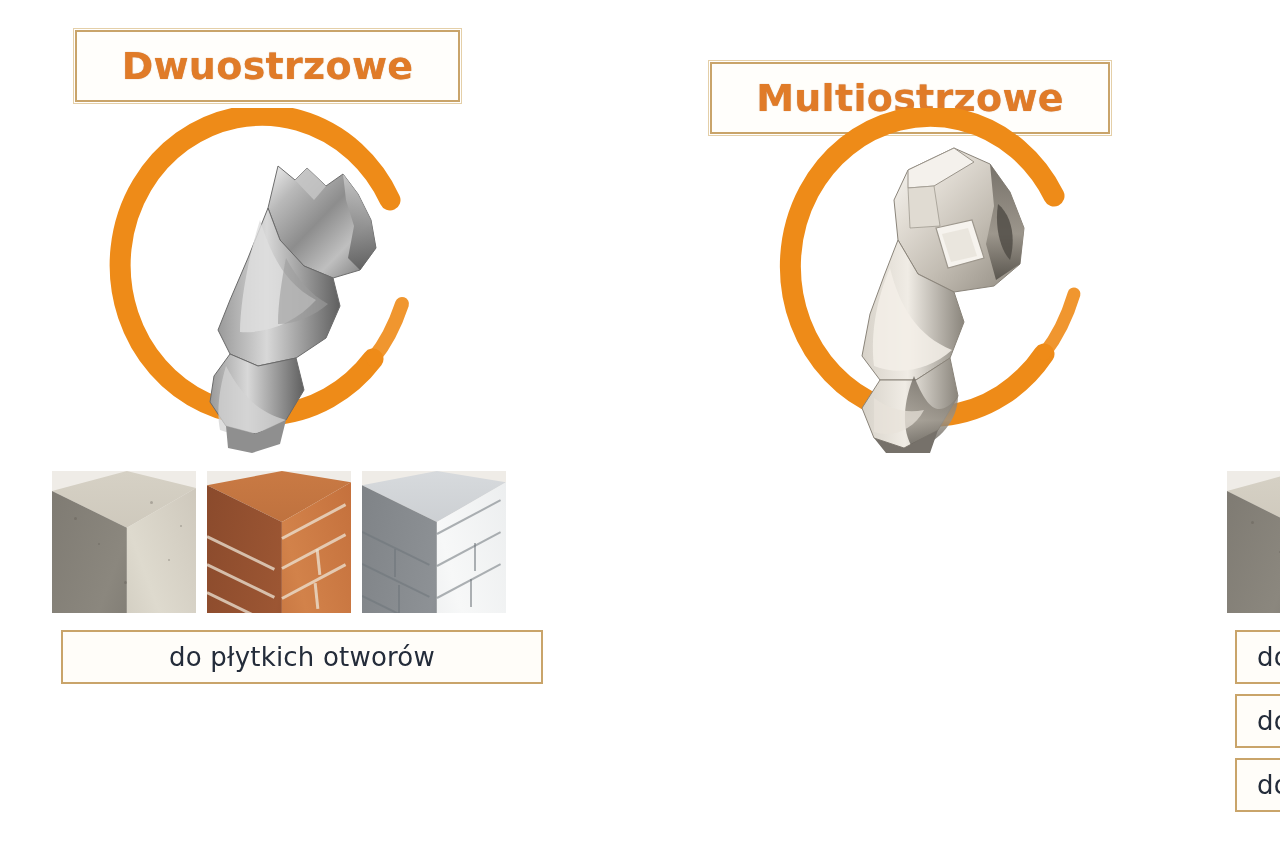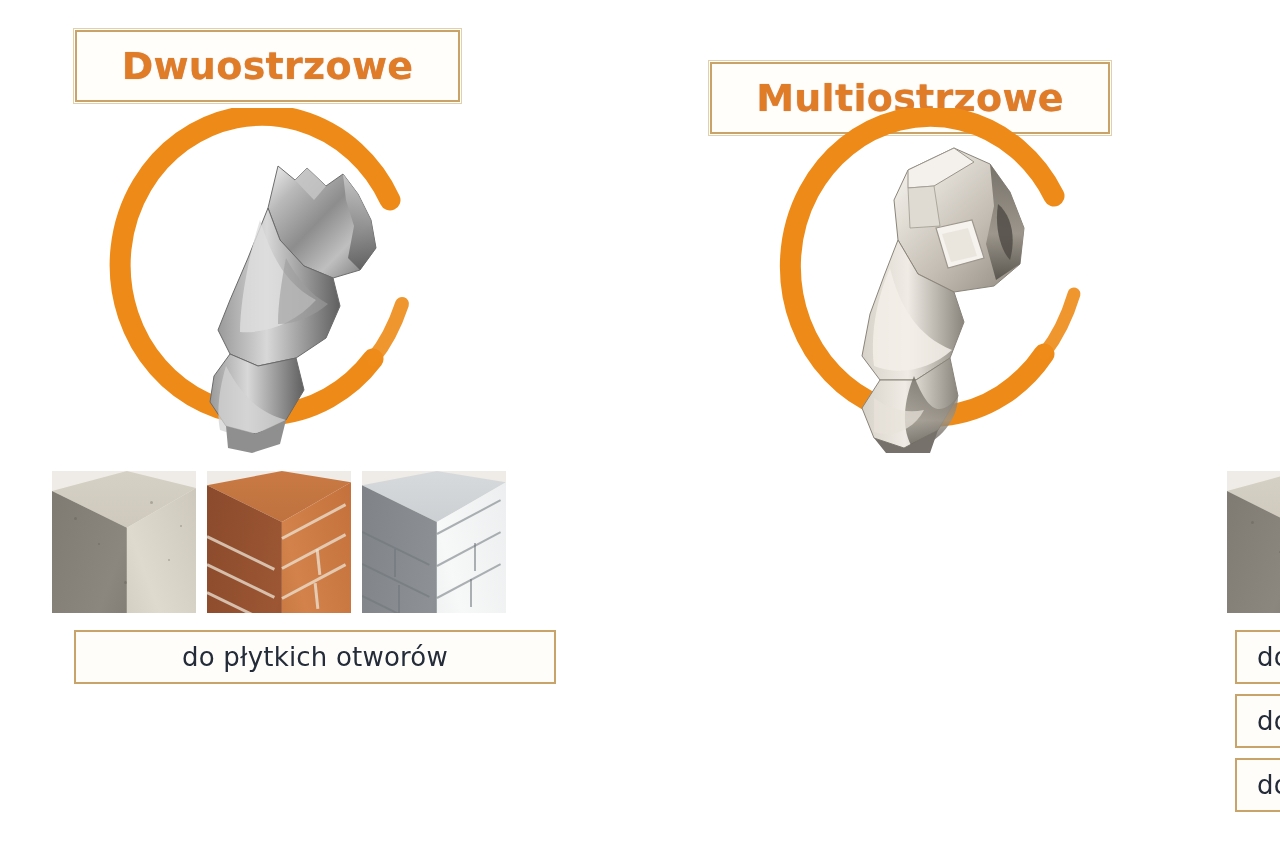--- a/index.html
+++ b/index.html
@@ -132,21 +132,21 @@
   .aac .face-top {
     background: linear-gradient(180deg, #d7dadd 0%, #b9bdc1 100%);
     clip-path: polygon(0% 10%, 52% 0%, 100% 8%, 52% 36%);
   }
   .aac-seam-l, .aac-seam-r {
     position: absolute; height: 2px; background: rgba(110,116,122,0.55);
   }
 
   
   .captions { position: absolute; }
-  .captions-left  { left: 63px;  top: 630px; padding-left: 11px; }
+  .captions-left  { left: 50px;  top: 630px; padding-left: 11px; }
   .captions-right { left: 635px; top: 630px; }
 
   .caption-box {
     border: 2px solid #c9a46a;
     background: #fffdf9;
     display: flex;
     align-items: center;
     height: 54px;
     margin-bottom: 10px;
   }

